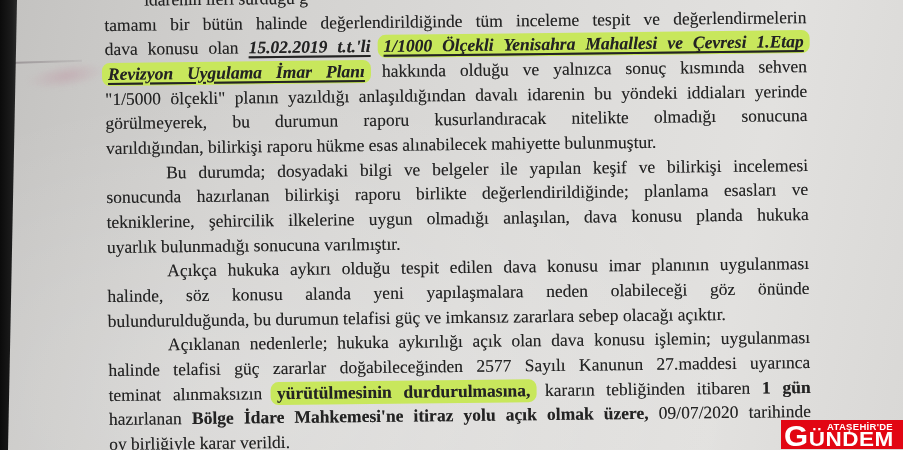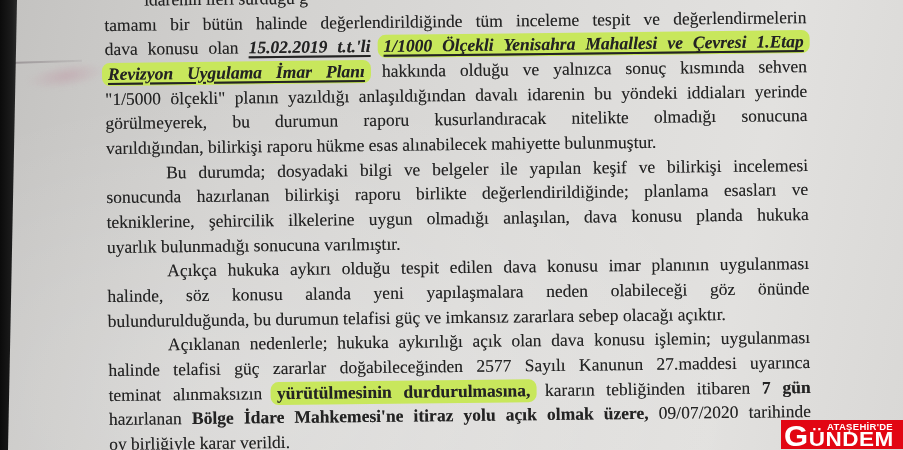--- a/index.html
+++ b/index.html
@@ -95,21 +95,21 @@
       <div class="line"><span class="">varıldığından, bilirkişi raporu hükme esas alınabilecek mahiyette bulunmuştur.</span></div>
       <div class="line j" style="text-indent: 60px;"><span class="">Bu durumda; dosyadaki bilgi ve belgeler ile yapılan keşif ve bilirkişi incelemesi</span></div>
       <div class="line j"><span class="">sonucunda hazırlanan bilirkişi raporu birlikte değerlendirildiğinde; planlama esasları ve</span></div>
       <div class="line j"><span class="">tekniklerine, şehircilik ilkelerine uygun olmadığı anlaşılan, dava konusu planda hukuka</span></div>
       <div class="line"><span class="">uyarlık bulunmadığı sonucuna varılmıştır.</span></div>
       <div class="line j" style="text-indent: 60px;"><span class="">Açıkça hukuka aykırı olduğu tespit edilen dava konusu imar planının uygulanması</span></div>
       <div class="line j"><span class="">halinde, söz konusu alanda yeni yapılaşmalara neden olabileceği göz önünde</span></div>
       <div class="line"><span class="">bulundurulduğunda, bu durumun telafisi güç ve imkansız zararlara sebep olacağı açıktır.</span></div>
       <div class="line j" style="text-indent: 60px;"><span class="">Açıklanan nedenlerle; hukuka aykırılığı açık olan dava konusu işlemin; uygulanması</span></div>
       <div class="line j"><span class="">halinde telafisi güç zararlar doğabileceğinden 2577 Sayılı Kanunun 27.maddesi uyarınca</span></div>
-      <div class="line j"><span class="">teminat alınmaksızın </span><span class="seg-b seg-h">yürütülmesinin durdurulmasına,</span><span class=""> kararın tebliğinden itibaren </span><span class="seg-b">7 gün</span></div>
+      <div class="line j"><span class="">teminat alınmaksızın </span><span class="seg-b seg-h">yürütülmesinin durdurulmasına,</span><span class=""> kararın tebliğinden itibaren </span><span class="seg-b">1 gün</span></div>
       <div class="line j"><span class="">hazırlanan </span><span class="seg-b">Bölge İdare Mahkemesi'ne itiraz yolu açık olmak üzere,</span><span class=""> 09/07/2020 tarihinde</span></div>
       <div class="line"><span class="">oy birliğiyle karar verildi.</span></div>
     </div>
 </div>
 
 <div class="photo-edge"></div>
 
 <div class="logo">
   <span class="logo-region">ATAŞEHİR'DE</span>
   <span class="logo-name">GÜNDEM</span>

